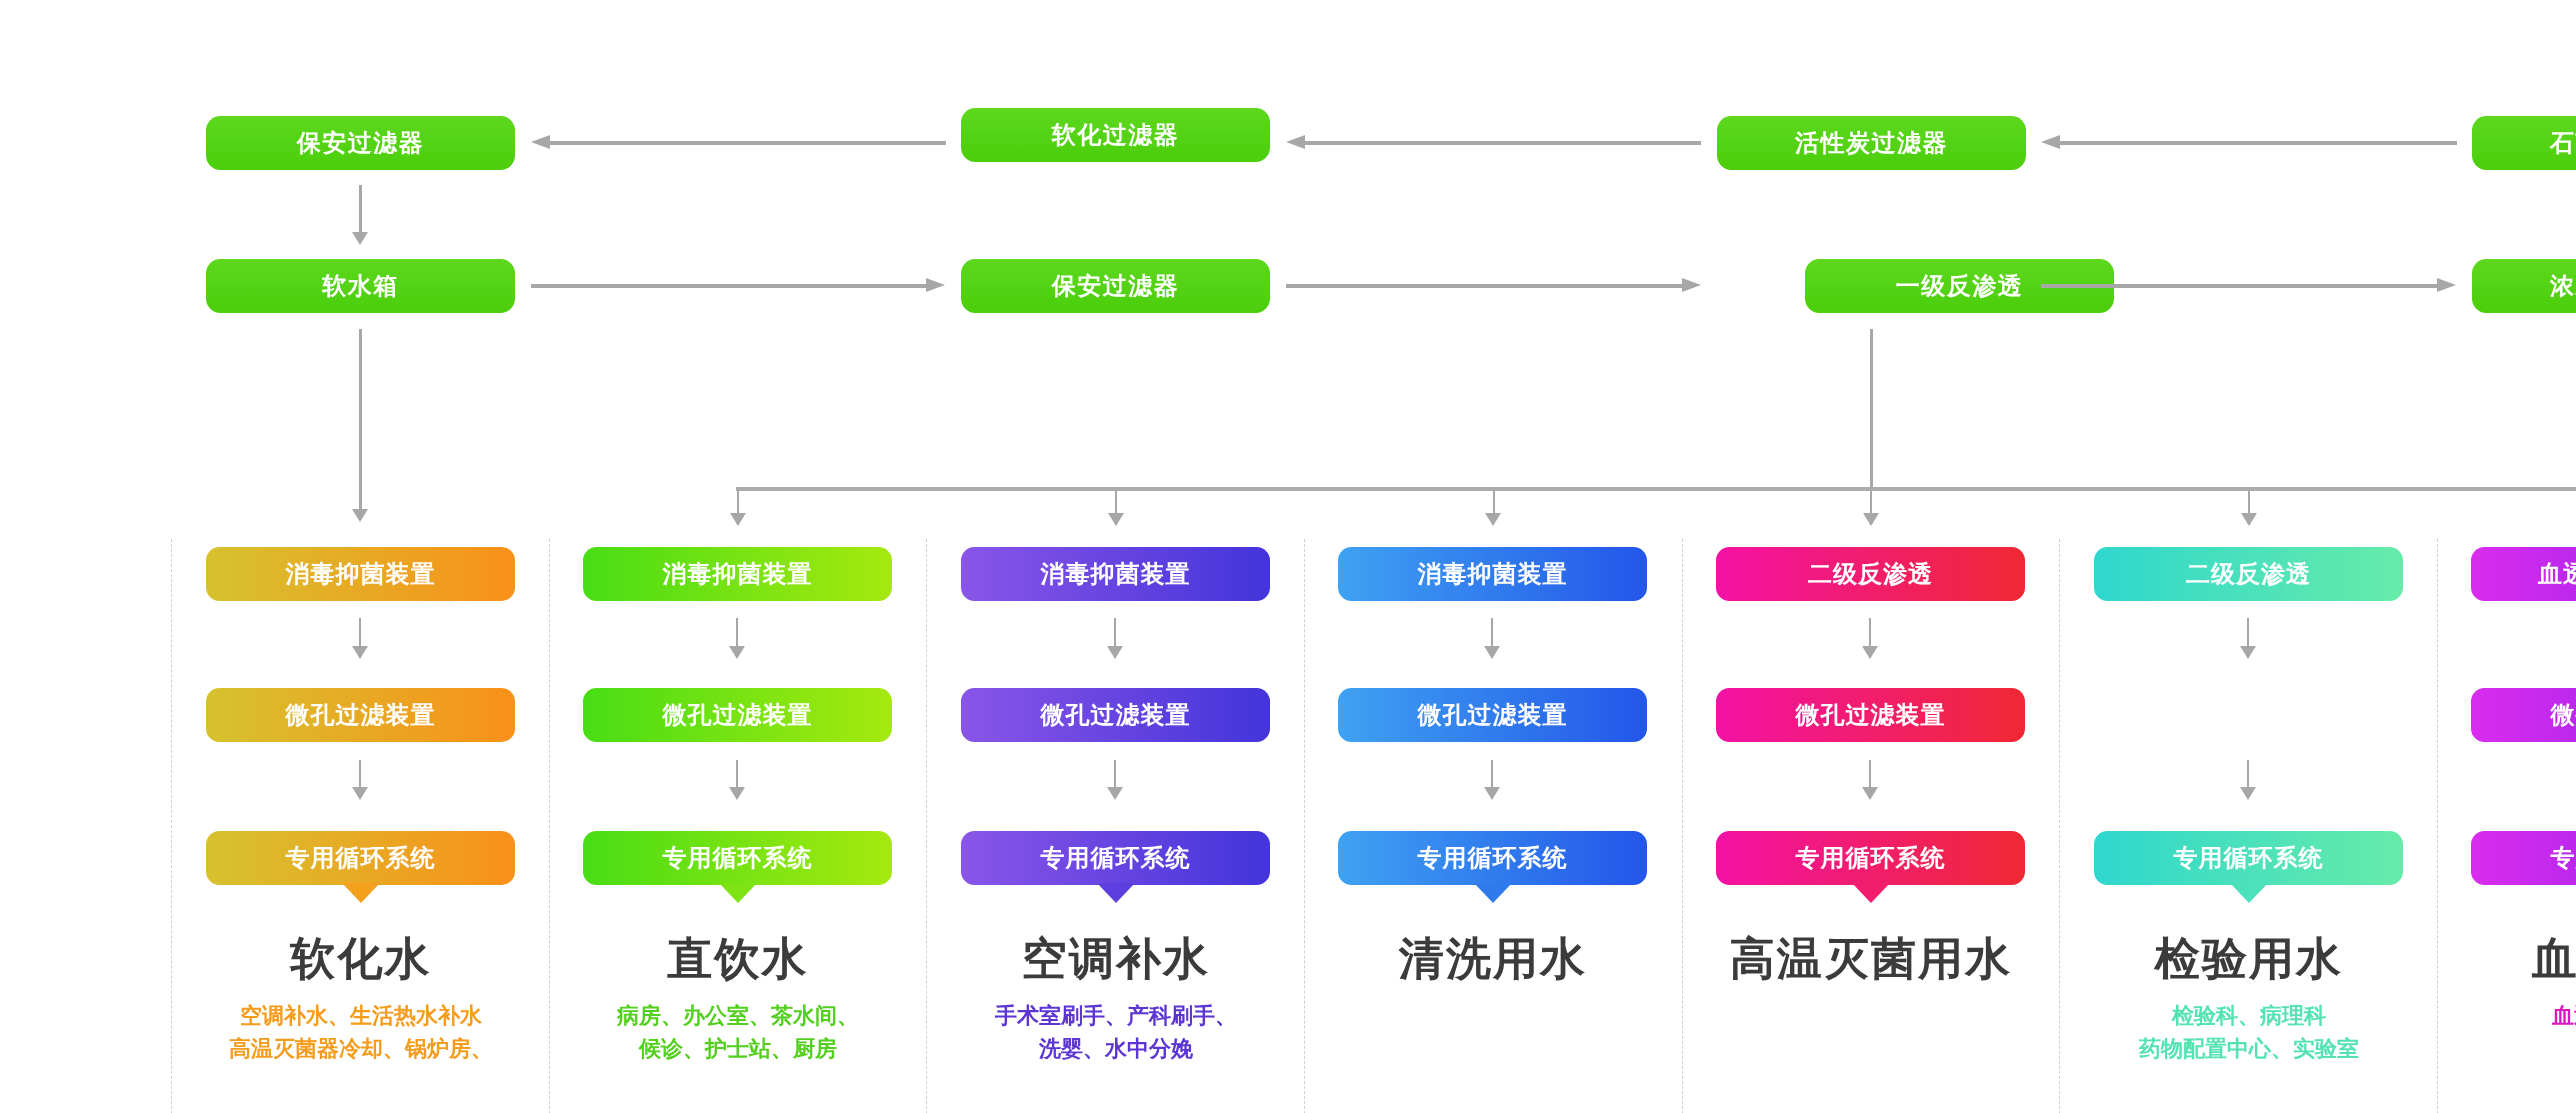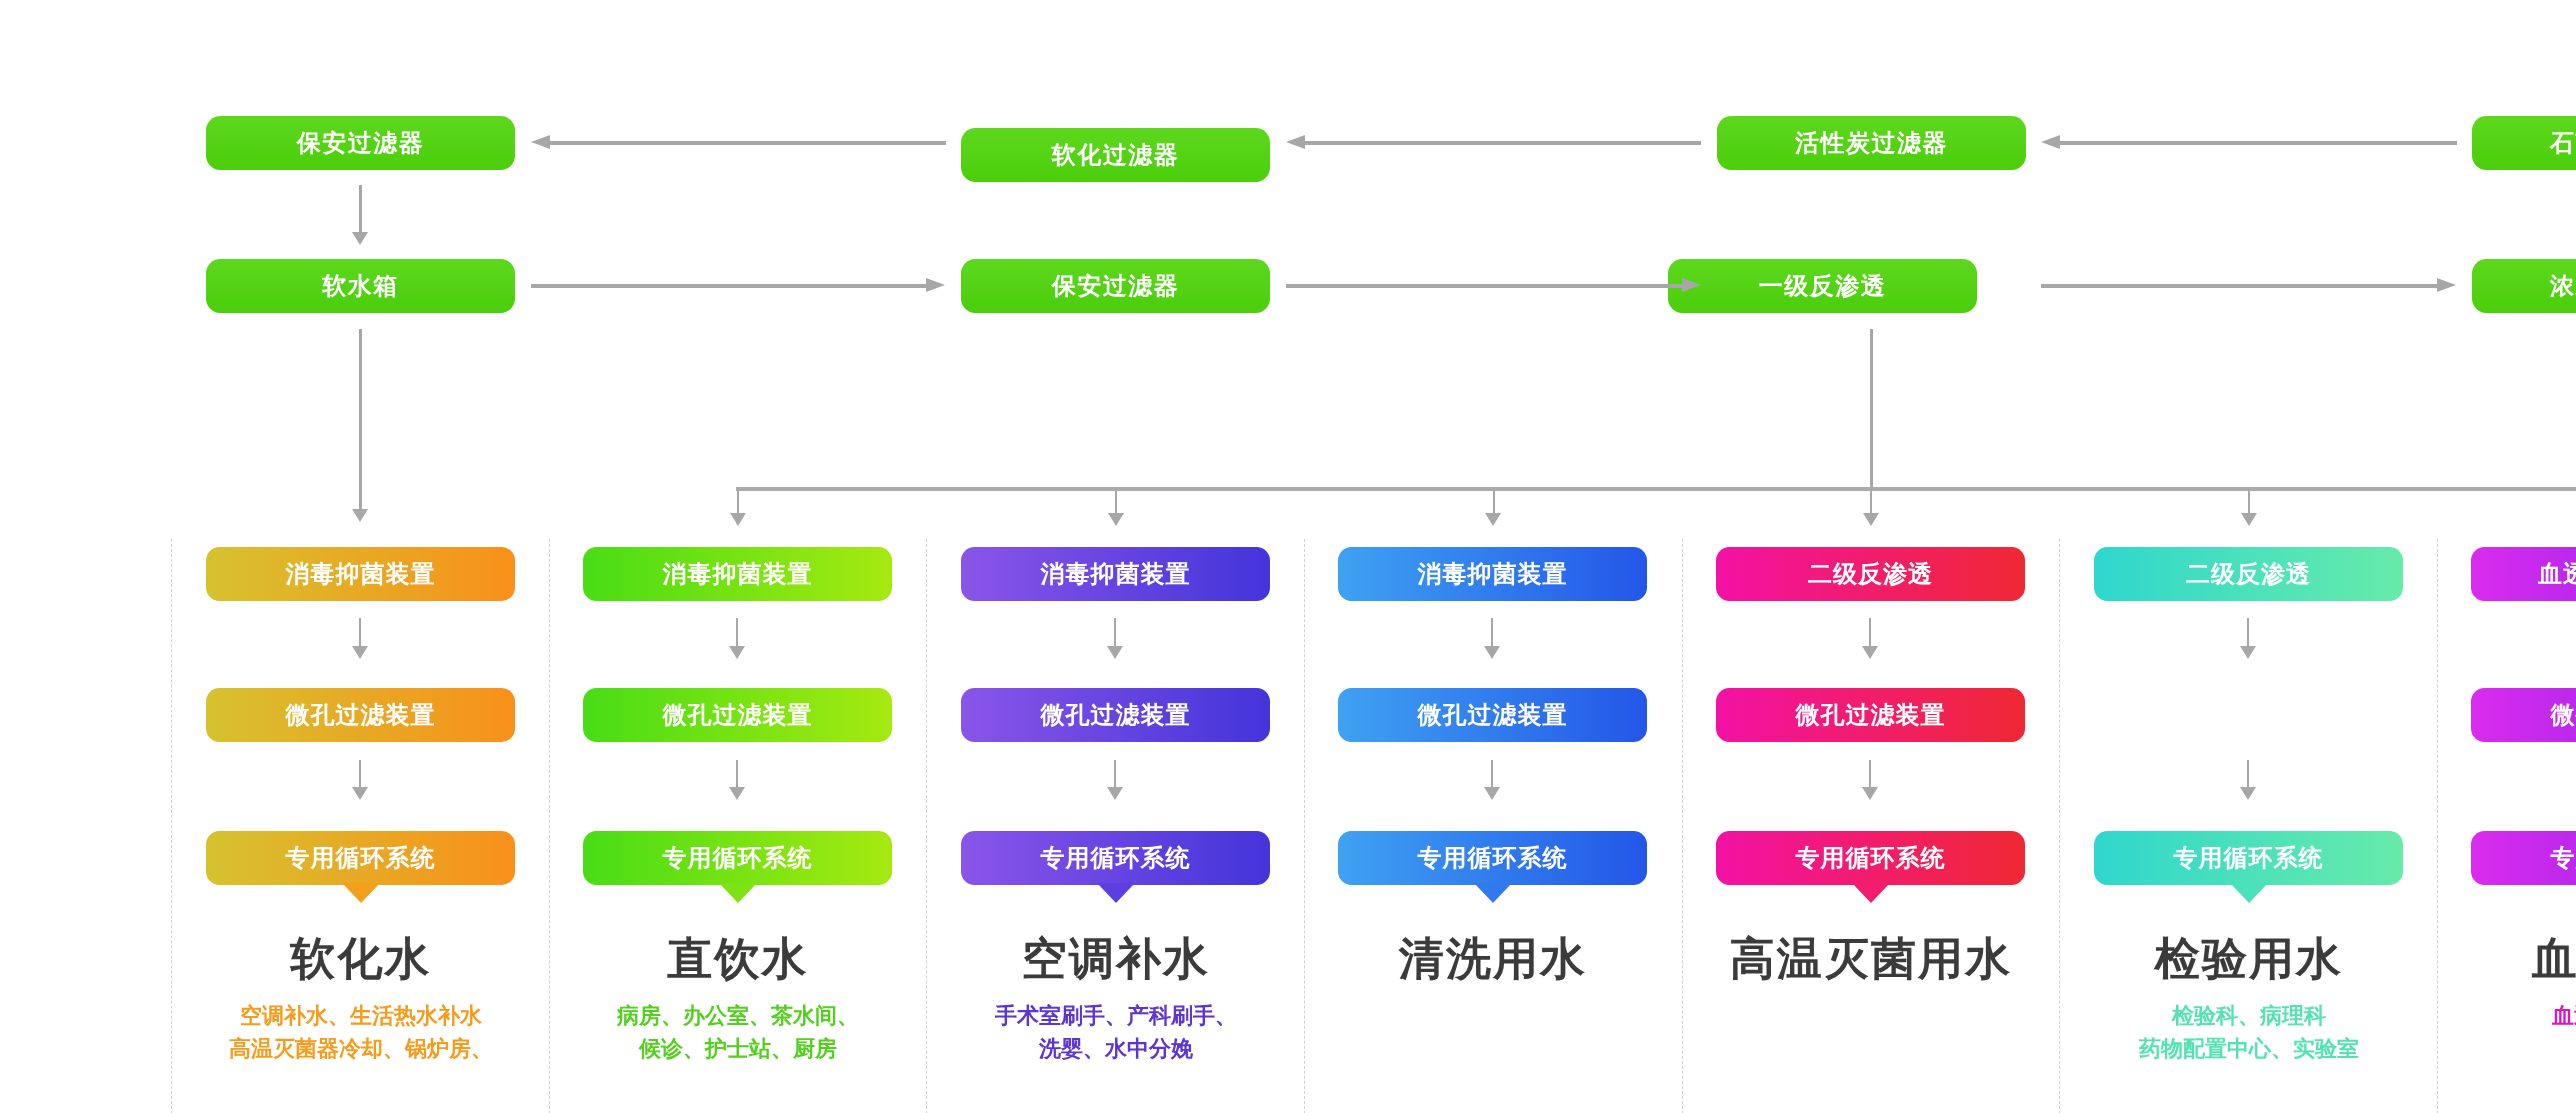--- a/index.html
+++ b/index.html
@@ -48,27 +48,27 @@
     border-top:7.7px solid transparent;border-bottom:7.7px solid transparent;
     border-left:19.6px solid #a7a7a7;}
   .sep{position:absolute;top:539px;height:575px;width:0;border-left:1.5px dashed #c8d2d9;}
 </style>
 </head>
 <body>
 
 <div id="canvas">
 
   <div class="fbox" style="left: 206px; top: 116px; --g1: #5dd81d; --g2: #4bce0b;">保安过滤器</div>
-  <div class="fbox" style="left: 961px; top: 128px; --g1: #5dd81d; --g2: #4bce0b;">软化过滤器</div>
+  <div class="fbox" style="left: 961px; top: 108px; --g1: #5dd81d; --g2: #4bce0b;">软化过滤器</div>
   <div class="fbox" style="left: 1717px; top: 116px; --g1: #5dd81d; --g2: #4bce0b;">活性炭过滤器</div>
   <div class="fbox" style="left: 2472px; top: 116px; --g1: #5dd81d; --g2: #4bce0b;">石英砂过滤器</div>
 
   <div class="fbox" style="left: 206px; top: 259px; --g1: #5dd81d; --g2: #4bce0b;">软水箱</div>
   <div class="fbox" style="left: 961px; top: 259px; --g1: #5dd81d; --g2: #4bce0b;">保安过滤器</div>
-  <div class="fbox" style="left: 1668px; top: 259px; --g1: #5dd81d; --g2: #4bce0b;">一级反渗透</div>
+  <div class="fbox" style="left: 1805px; top: 259px; --g1: #5dd81d; --g2: #4bce0b;">一级反渗透</div>
   <div class="fbox" style="left: 2472px; top: 259px; --g1: #5dd81d; --g2: #4bce0b;">浓水回收装置</div>
 
   <div class="tri-left" style="left:531px;top:135px"></div>
   <div class="hline" style="left:547px;top:141px;width:399px"></div>
   <div class="tri-left" style="left:1286px;top:135px"></div>
   <div class="hline" style="left:1302px;top:141px;width:399px"></div>
   <div class="tri-left" style="left:2041px;top:135px"></div>
   <div class="hline" style="left:2058px;top:141px;width:399px"></div>
 
   <div class="vline" style="left:359px;top:185px;height:47px"></div>

